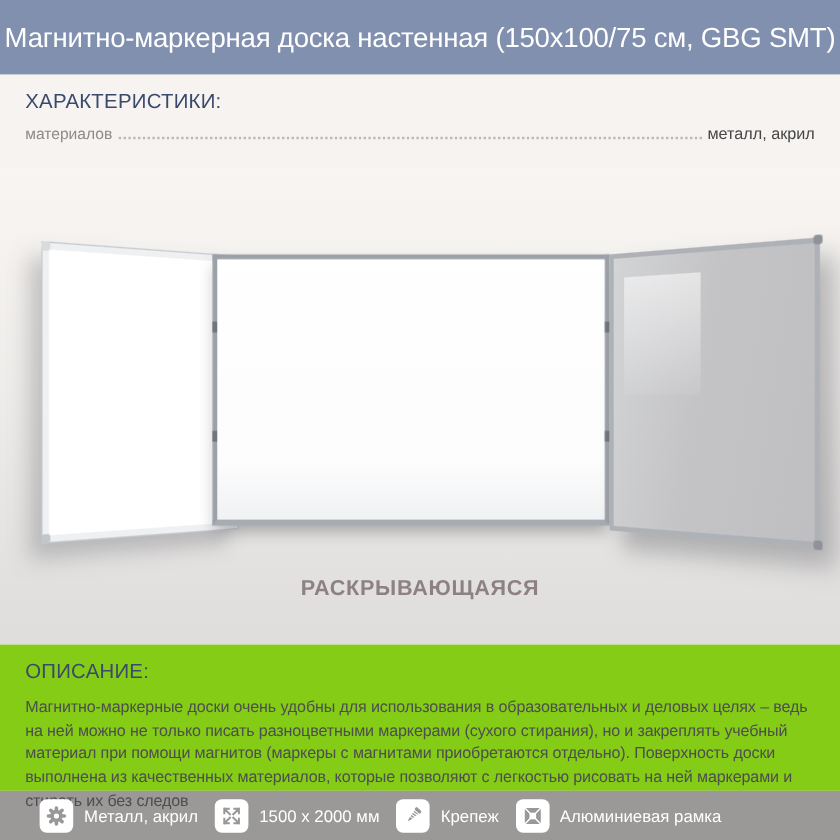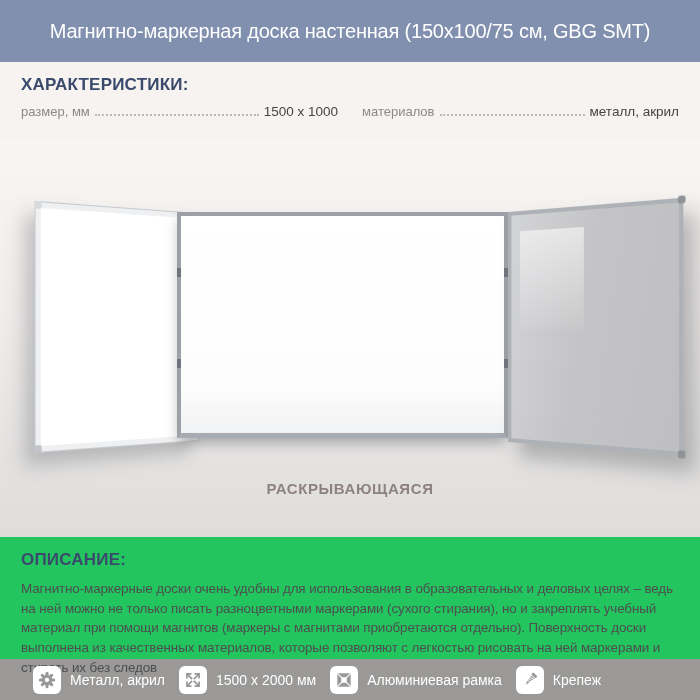--- a/index.html
+++ b/index.html
@@ -2,25 +2,25 @@
 <html><head>
 <meta charset="utf-8">
 <style>
   * { margin:0; padding:0; box-sizing:border-box; }
   html,body { width:700px; height:700px; }
   body { font-family:"Liberation Sans", sans-serif; background:#f6f3f1; }
   .page { position:relative; width:700px; height:700px; overflow:hidden; background:#f6f3f1; }
 
   
   .hdr { height:62px; background:#8090ae; display:flex; align-items:center; justify-content:center; }
-  .hdr-title { color:#ffffff; font-size:20px; letter-spacing:-0.2px; white-space:nowrap; font-weight:400; }
+  .hdr-title { color:#ffffff; font-size:23px; letter-spacing:-0.2px; white-space:nowrap; font-weight:400; }
 
   
   .specs { height:78px; padding:13px 21px 0; }
-  .sec-heading { color:#3a4a6c; font-size:17px; font-weight:bold; letter-spacing:0.2px; margin-bottom:9px; }
+  .sec-heading { color:#3a4a6c; font-size:17px; font-weight:normal; letter-spacing:0.2px; margin-bottom:9px; }
   .spec-row { display:flex; gap:24px; }
   .spec { flex:1; display:flex; align-items:flex-end; }
   .spec-label { color:#8b8b8b; font-size:13px; white-space:nowrap; }
   .dots { flex:1; border-bottom:2px dotted #bdb8b3; margin:0 5px 3px; }
   .spec-value { color:#454547; font-size:13.5px; white-space:nowrap; }
 
   
   .photo { position:relative; height:397px; overflow:hidden;
            background:linear-gradient(180deg,#f8f5f2 0%,#efedeb 45%,#dedddc 100%); }
 
@@ -43,24 +43,24 @@
   .board-right { position:absolute; left:508px; top:72px; width:182px; height:230px;
     transform-origin:0% 50%; transform:perspective(850px) rotateY(-31deg);
     background:linear-gradient(100deg,#d3d4d6 0%,#c4c4c6 45%,#bfbfc1 100%);
     border:4px solid #aeb2b7; box-shadow:12px 14px 18px rgba(95,95,100,0.4); }
   .board-right .shine { position:absolute; left:6%; top:7%; width:40%; height:44%;
     background:linear-gradient(180deg,rgba(255,255,255,0.55),rgba(255,255,255,0.06)); }
   .board-right .cap.tr { right:-6px; top:-6px; background:#8f9398; }
   .board-right .cap.br { right:-6px; bottom:-6px; background:#8f9398; }
 
   .badge { position:absolute; left:0; right:0; top:340px; text-align:center;
-           color:#8d8183; font-size:15px; font-weight:bold; letter-spacing:0.6px; }
+           color:#8d8183; font-size:18px; font-weight:bold; letter-spacing:0.6px; }
 
   
-  .desc { height:122px; padding:13px 21px 0; background:#22c55e; }
+  .desc { height:122px; padding:13px 21px 0; background:#84cc16; }
   .desc p { color:#4e4e50; font-size:13.4px; line-height:1.47; letter-spacing:-0.1px; }
 
   
   .ftr { height:41px; background:#9a9998; display:flex; align-items:center; padding-left:33px; gap:14px; }
   .f-item { display:flex; align-items:center; gap:9px; }
   .tile { width:28px; height:28px; background:#ffffff; border-radius:6px;
           display:flex; align-items:center; justify-content:center; flex:0 0 auto; }
   .f-label { color:#ffffff; font-size:14px; white-space:nowrap; }
 </style>
 </head>
@@ -68,25 +68,20 @@
 
 <div class="page">
 
   <header class="hdr">
     <div class="hdr-title">Магнитно-маркерная доска настенная (150х100/75 см, GBG SMT)</div>
   </header>
 
   <section class="specs">
     <div class="sec-heading">ХАРАКТЕРИСТИКИ:</div>
     <div class="spec-row">
-      <div class="spec">
-        <span class="spec-label">размер, мм</span>
-        <span class="dots"></span>
-        <span class="spec-value">1500 х 1000</span>
-      </div>
       <div class="spec">
         <span class="spec-label">материалов</span>
         <span class="dots"></span>
         <span class="spec-value">металл, акрил</span>
       </div>
     </div>
   </section>
 
   <div class="photo">
     <div class="board-left">
@@ -140,39 +135,39 @@
             <path d="M13.7 13.7 L19.3 19.3 M19.3 19.3 H14.8 M19.3 19.3 V14.8"></path>
           </g>
         </svg>
       </span>
       <span class="f-label">1500 х 2000 мм</span>
     </div>
 
     <div class="f-item">
       <span class="tile">
         <svg width="20" height="20" viewBox="0 0 24 24">
-          <rect x="4" y="4" width="16" height="16" rx="1.5" fill="#96989a"></rect>
-          <path d="M4 4 L20 20 M20 4 L4 20" stroke="#ffffff" stroke-width="1.4"></path>
-          <rect x="8.7" y="8.7" width="6.6" height="6.6" fill="#ffffff"></rect>
-        </svg>
-      </span>
-      <span class="f-label">Алюминиевая рамка</span>
-    </div>
-
-    <div class="f-item">
-      <span class="tile">
-        <svg width="20" height="20" viewBox="0 0 24 24">
           <g transform="rotate(43 12 12)">
             <rect x="8.4" y="2.6" width="7.2" height="3.4" rx="1.2" fill="#96989a"></rect>
             <path d="M9.5 7 h5 l-1.2 8.4 L12 19.6 l-1.3-4.2 z" fill="#96989a"></path>
             <g stroke="#ffffff" stroke-width="1.1">
               <line x1="9.2" y1="9.2" x2="14.6" y2="8.4"></line>
               <line x1="9.6" y1="11.8" x2="14.2" y2="11"></line>
               <line x1="10" y1="14.4" x2="13.8" y2="13.6"></line>
             </g>
           </g>
         </svg>
       </span>
       <span class="f-label">Крепеж</span>
     </div>
 
+    <div class="f-item">
+      <span class="tile">
+        <svg width="20" height="20" viewBox="0 0 24 24">
+          <rect x="4" y="4" width="16" height="16" rx="1.5" fill="#96989a"></rect>
+          <path d="M4 4 L20 20 M20 4 L4 20" stroke="#ffffff" stroke-width="1.4"></path>
+          <rect x="8.7" y="8.7" width="6.6" height="6.6" fill="#ffffff"></rect>
+        </svg>
+      </span>
+      <span class="f-label">Алюминиевая рамка</span>
+    </div>
+
   </footer>
 </div>
 
 </body></html>

